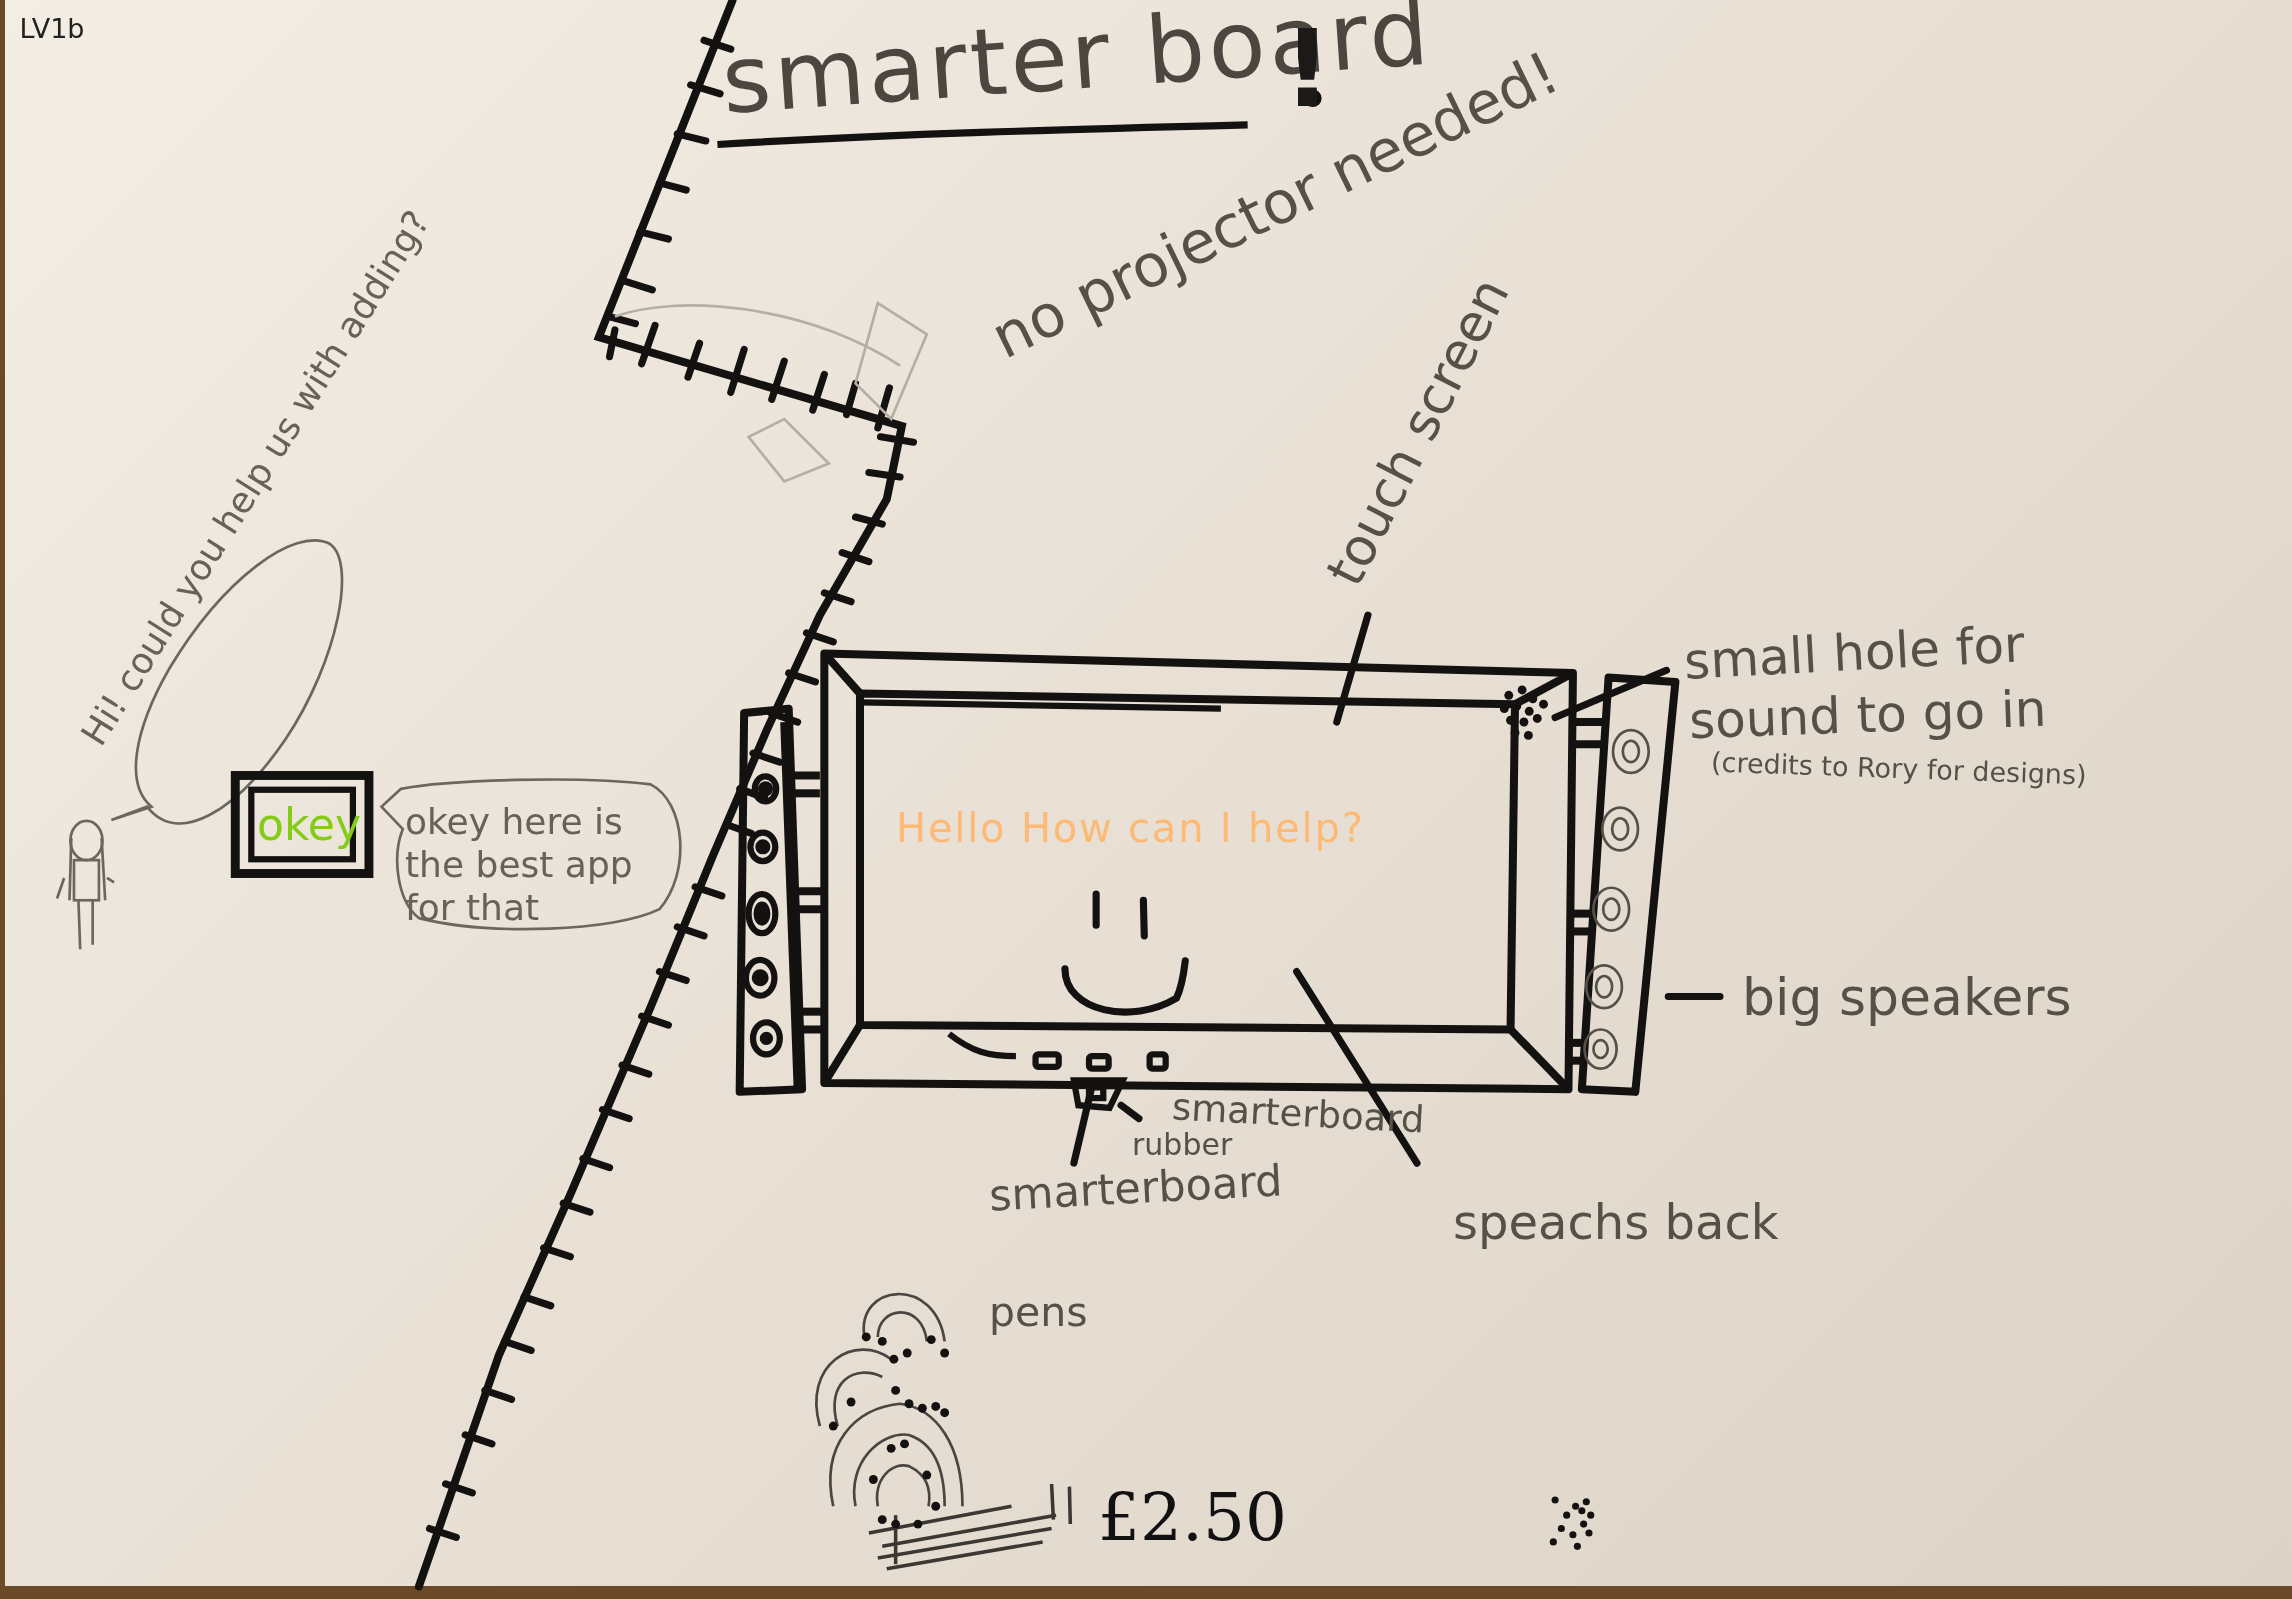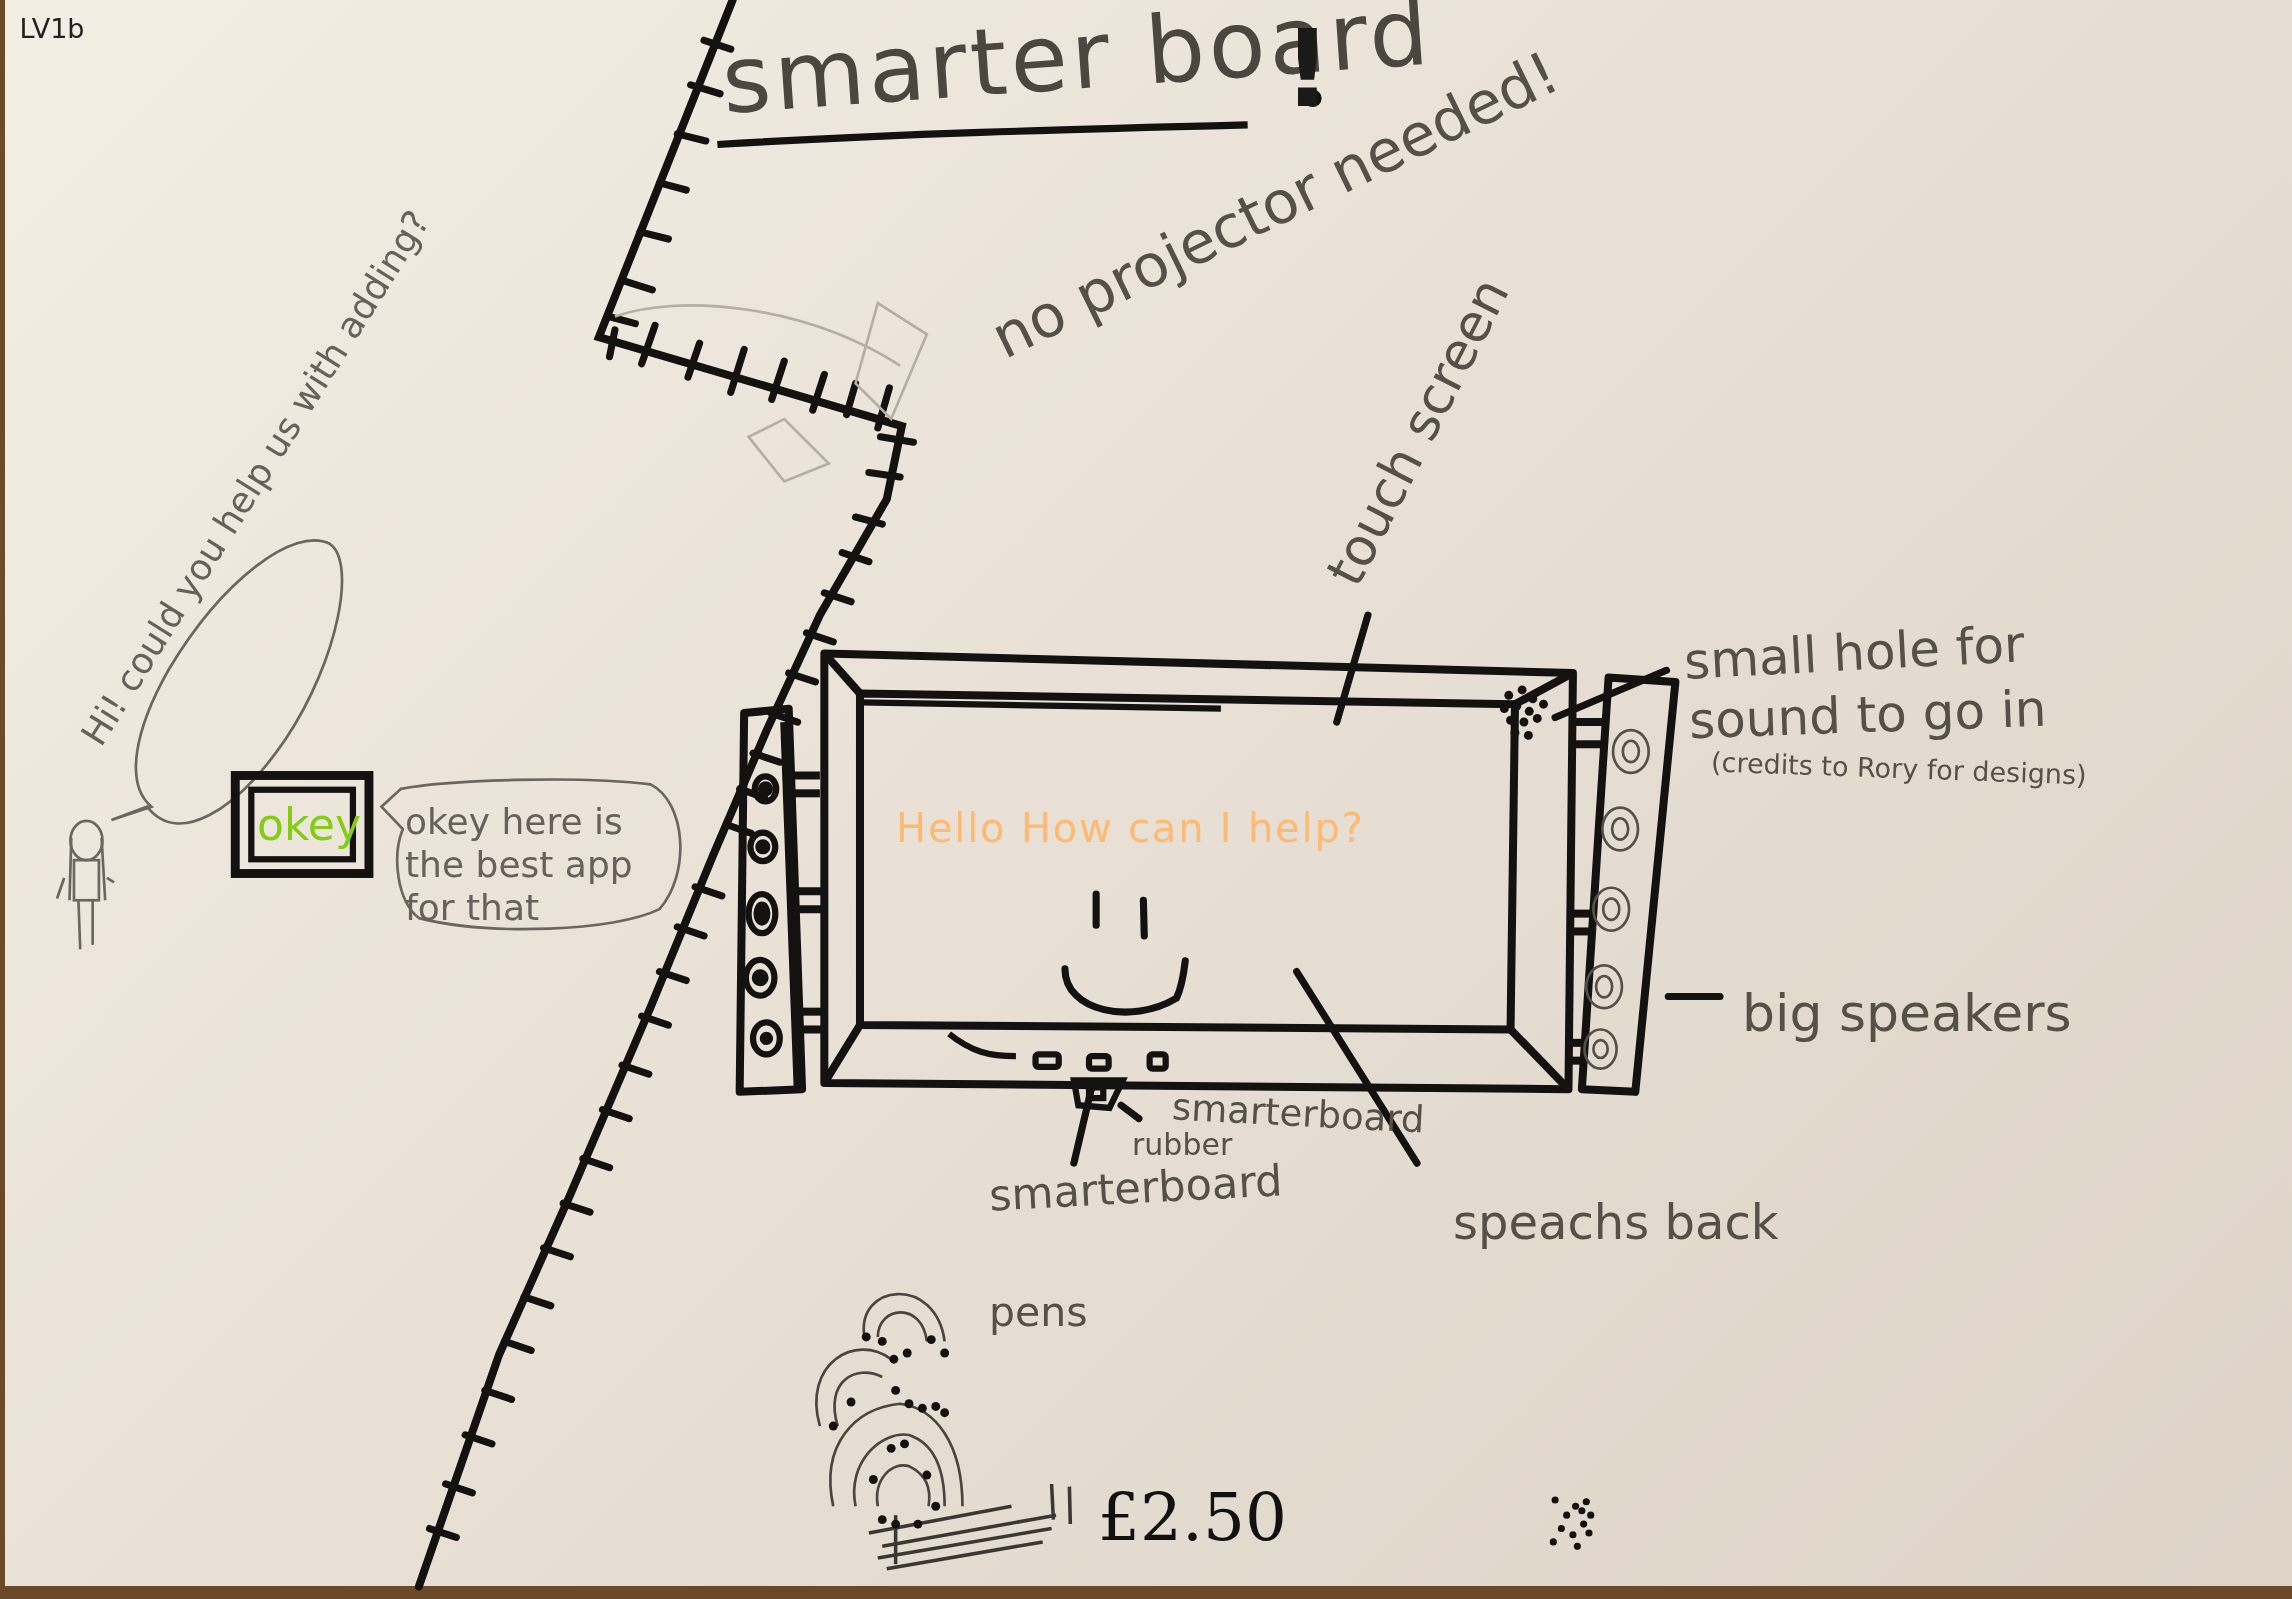--- a/index.html
+++ b/index.html
@@ -16,21 +16,21 @@
   .ink { color: #1d1a17; }
   svg.layer { position: absolute; left: 0; top: 0; }
   .corner-code { left: 19.6px; top: 12.5px; font-size: 27px; color: #222; }
   .title { left: 726px; top: 27px; font-size: 93px; color: #4b4640; letter-spacing: 3.6px; transform: rotate(-4deg); transform-origin: left bottom; }
   .title-bang { left: 1283px; top: 7.1px; font-size: 107px; color: #1c1a18; font-weight: bold; }
   .proj { left: 1011px; top: 303px; font-size: 59px; transform: rotate(-26deg); transform-origin: left bottom; }
   .touch { left: 1368px; top: 535px; font-size: 52px; transform: rotate(-63deg); transform-origin: left bottom; }
   .sound1 { left: 1684px; top: 624px; font-size: 50px; transform: rotate(-3deg); }
   .sound2 { left: 1689px; top: 686px; font-size: 50px; transform: rotate(-2deg); }
   .credit { left: 1711px; top: 753px; font-size: 27px; transform: rotate(2deg); }
-  .bigspk { left: 1742px; top: 967px; font-size: 52px; margin-top: 16px; }
+  .bigspk { left: 1742px; top: 967px; font-size: 52px; }
   .speaks { left: 1453px; top: 1194px; font-size: 48px; }
   .rubber1 { left: 1172px; top: 1092px; font-size: 37px; transform: rotate(3deg); }
   .rubber2 { left: 1132px; top: 1127px; font-size: 30px; }
   .pens1 { left: 989px; top: 1163px; font-size: 43px; transform: rotate(-3deg); }
   .pens2 { left: 989px; top: 1288px; font-size: 41px; }
   .screen-text { left: 896px; top: 805px; font-size: 40px; color: #fdba74; letter-spacing: 1.8px; }
   .bubble1 { left: 107px; top: 713px; font-size: 36px; transform: rotate(-58deg); transform-origin: left bottom; line-height: 39px; color: #66615a; }
   .bubble2 { left: 405px; top: 784px; font-size: 36px; line-height: 43px; color: #66615a; white-space: normal; width: 267px; margin-top: 16px; }
   .okey-label { left: 257px; top: 799px; font-size: 44px; color: #84cc16; }
   .price { left: 1098px; top: 1479px; font-size: 66px; color: #111; font-family: "DejaVu Serif", serif; font-weight: normal; }

